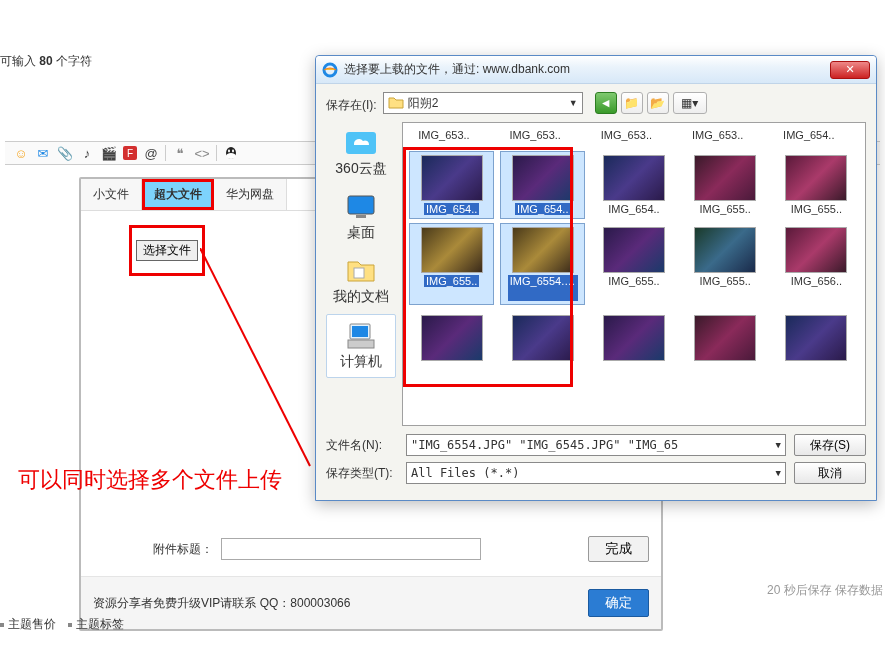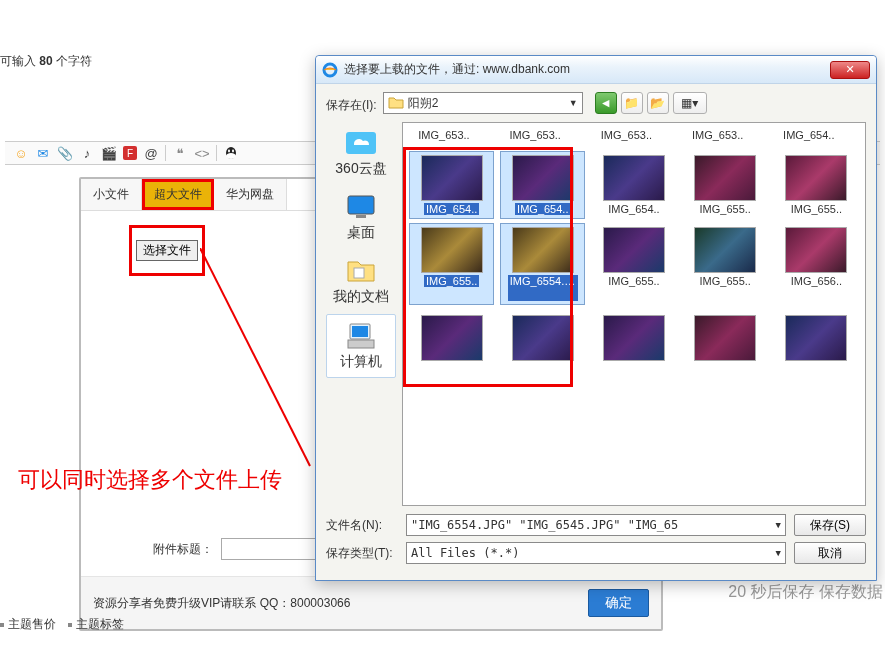--- a/index.html
+++ b/index.html
@@ -17,33 +17,33 @@
 .flash{background:#d32f2f;color:#fff;font-size:10px;width:14px;height:14px;border-radius:2px;display:inline-flex;align-items:center;justify-content:center}
 .atsym{color:#444}
 .quote{color:#888}
 .code{color:#888}
 .qq{width:16px;height:16px}
 .sep{width:1px;height:16px;background:#ccc}
 
 .up-panel{position:absolute;top:177px;left:79px;width:584px;border:2px solid #bbb;border-radius:2px;background:#fff}
 .up-panel .tabs-row{display:flex;border-bottom:1px solid #ddd}
 .up-panel .tab{padding:7px 12px;border-right:1px solid #ddd;background:#f7f7f7;cursor:pointer}
-.up-panel .tab.active{background:#eab308;font-weight:normal}
+.up-panel .tab.active{background:#7dd3fc;font-weight:bold}
 .up-panel .tab.redbox{border:3px solid #e00;padding:4px 9px}
 .up-panel .inner{padding:8px 12px 14px;min-height:320px}
 .choose-wrap{border:3px solid #e00;display:inline-block;padding:12px 4px;margin-top:6px;margin-left:36px}
 .choose-btn{border:1px solid #666;background:#efefef;padding:1px 6px;font-size:12px;cursor:pointer}
 .attach-row{margin-top:260px;display:flex;align-items:center;gap:8px;padding-left:60px}
 .attach-input{width:260px;height:22px;border:1px solid #aaa;padding:0 4px}
 .done-btn{border:1px solid #999;background:#f2f2f2;padding:3px 16px;border-radius:2px;cursor:pointer}
 .vip-row{background:#f5f5f5;padding:12px 12px;display:flex;align-items:center;justify-content:space-between;border-top:1px solid #e5e5e5}
 .ok-btn{background:#2b7cd3;color:#fff;border:1px solid #1a5aa0;padding:4px 16px;border-radius:2px;cursor:pointer}
 .annot{position:absolute;top:465px;left:18px;color:#e00;font-size:22px;font-family:SimSun,serif}
 .annot-line{position:absolute;top:248px;left:200px;width:320px;height:220px;pointer-events:none}
-.save-hint{position:absolute;top:582px;right:2px;color:#999;font-size:16px}
+.save-hint{position:absolute;top:582px;right:2px;color:#999;font-size:12px}
 .bottom-tags{position:absolute;top:616px;left:0;display:flex;gap:12px}
 .bottom-tags span{display:inline-flex;align-items:center;gap:4px}
 .dot{width:4px;height:4px;background:#888;display:inline-block}
 
 .win-dlg{position:absolute;top:55px;left:315px;width:562px;border:1px solid #5a8ac6;border-radius:4px 4px 0 0;background:#fff;box-shadow:0 4px 16px rgba(0,0,0,0.25)}
 .titlebar{height:28px;background:linear-gradient(#fff,#eaf3fb 40%,#d7e8f8);border-bottom:1px solid #c0d4e8;display:flex;align-items:center;padding:0 6px;border-radius:4px 4px 0 0}
 .titlebar .ie-ico{width:16px;height:16px;margin-right:6px}
 .titlebar .ttl{flex:1;font-size:12px;color:#333}
 .titlebar .close-x{width:40px;height:18px;background:linear-gradient(#e88,#c22);border:1px solid #a11;border-radius:3px;color:#fff;display:flex;align-items:center;justify-content:center;font-size:11px;cursor:pointer}
 .dlg-body{padding:8px 10px 10px;background:#f4f4f0}
@@ -57,21 +57,21 @@
 .nav-icons .back{background:linear-gradient(#7fc96f,#3a9a2a);border-color:#2d7d22}
 .nav-icons .up{color:#3a9a2a}
 .nav-icons .newf{color:#d9a441}
 .nav-icons .view{display:flex;align-items:center;gap:2px;width:34px}
 .dlg-main{display:flex;gap:6px}
 .sidebar{width:70px;display:flex;flex-direction:column;gap:2px}
 .sb-item{display:flex;flex-direction:column;align-items:center;padding:6px 2px;cursor:pointer;border-radius:2px}
 .sb-item.sel{background:#fff;border:1px solid #bcd4ec}
 .sb-ico{width:34px;height:30px;display:flex;align-items:center;justify-content:center;margin-bottom:2px}
 .sb-lbl{font-size:14px;text-align:center}
-.file-area{flex:1;background:#fff;border:1px solid #a0a0a0;padding:6px;height:384px;overflow:hidden;position:relative}
+.file-area{flex:1;background:#fff;border:1px solid #a0a0a0;padding:6px;height:304px;overflow:hidden;position:relative}
 .file-grid{display:grid;grid-template-columns:repeat(5,1fr);gap:4px 6px}
 .file-item{display:flex;flex-direction:column;align-items:center;padding:3px;border:1px solid transparent;cursor:pointer}
 .file-item.sel{background:#cde6ff;border:1px solid #7da2ce}
 .file-item.sel .fname{background:#316ac5;color:#fff}
 .thumb{width:62px;height:46px;border:1px solid #aaa;background:#223}
 .thumb.t1{background:linear-gradient(135deg,#1a2a5a,#4a3a8a,#2a1a4a)}
 .thumb.t2{background:linear-gradient(135deg,#2a1a4a,#5a2a7a,#1a3a6a)}
 .thumb.t3{background:linear-gradient(135deg,#3a1a2a,#8a2a5a,#4a1a3a)}
 .thumb.t4{background:linear-gradient(135deg,#5a1a3a,#aa3a6a,#3a1a2a)}
 .thumb.t5{background:linear-gradient(135deg,#1a3a2a,#3a6a8a,#1a2a4a)}

